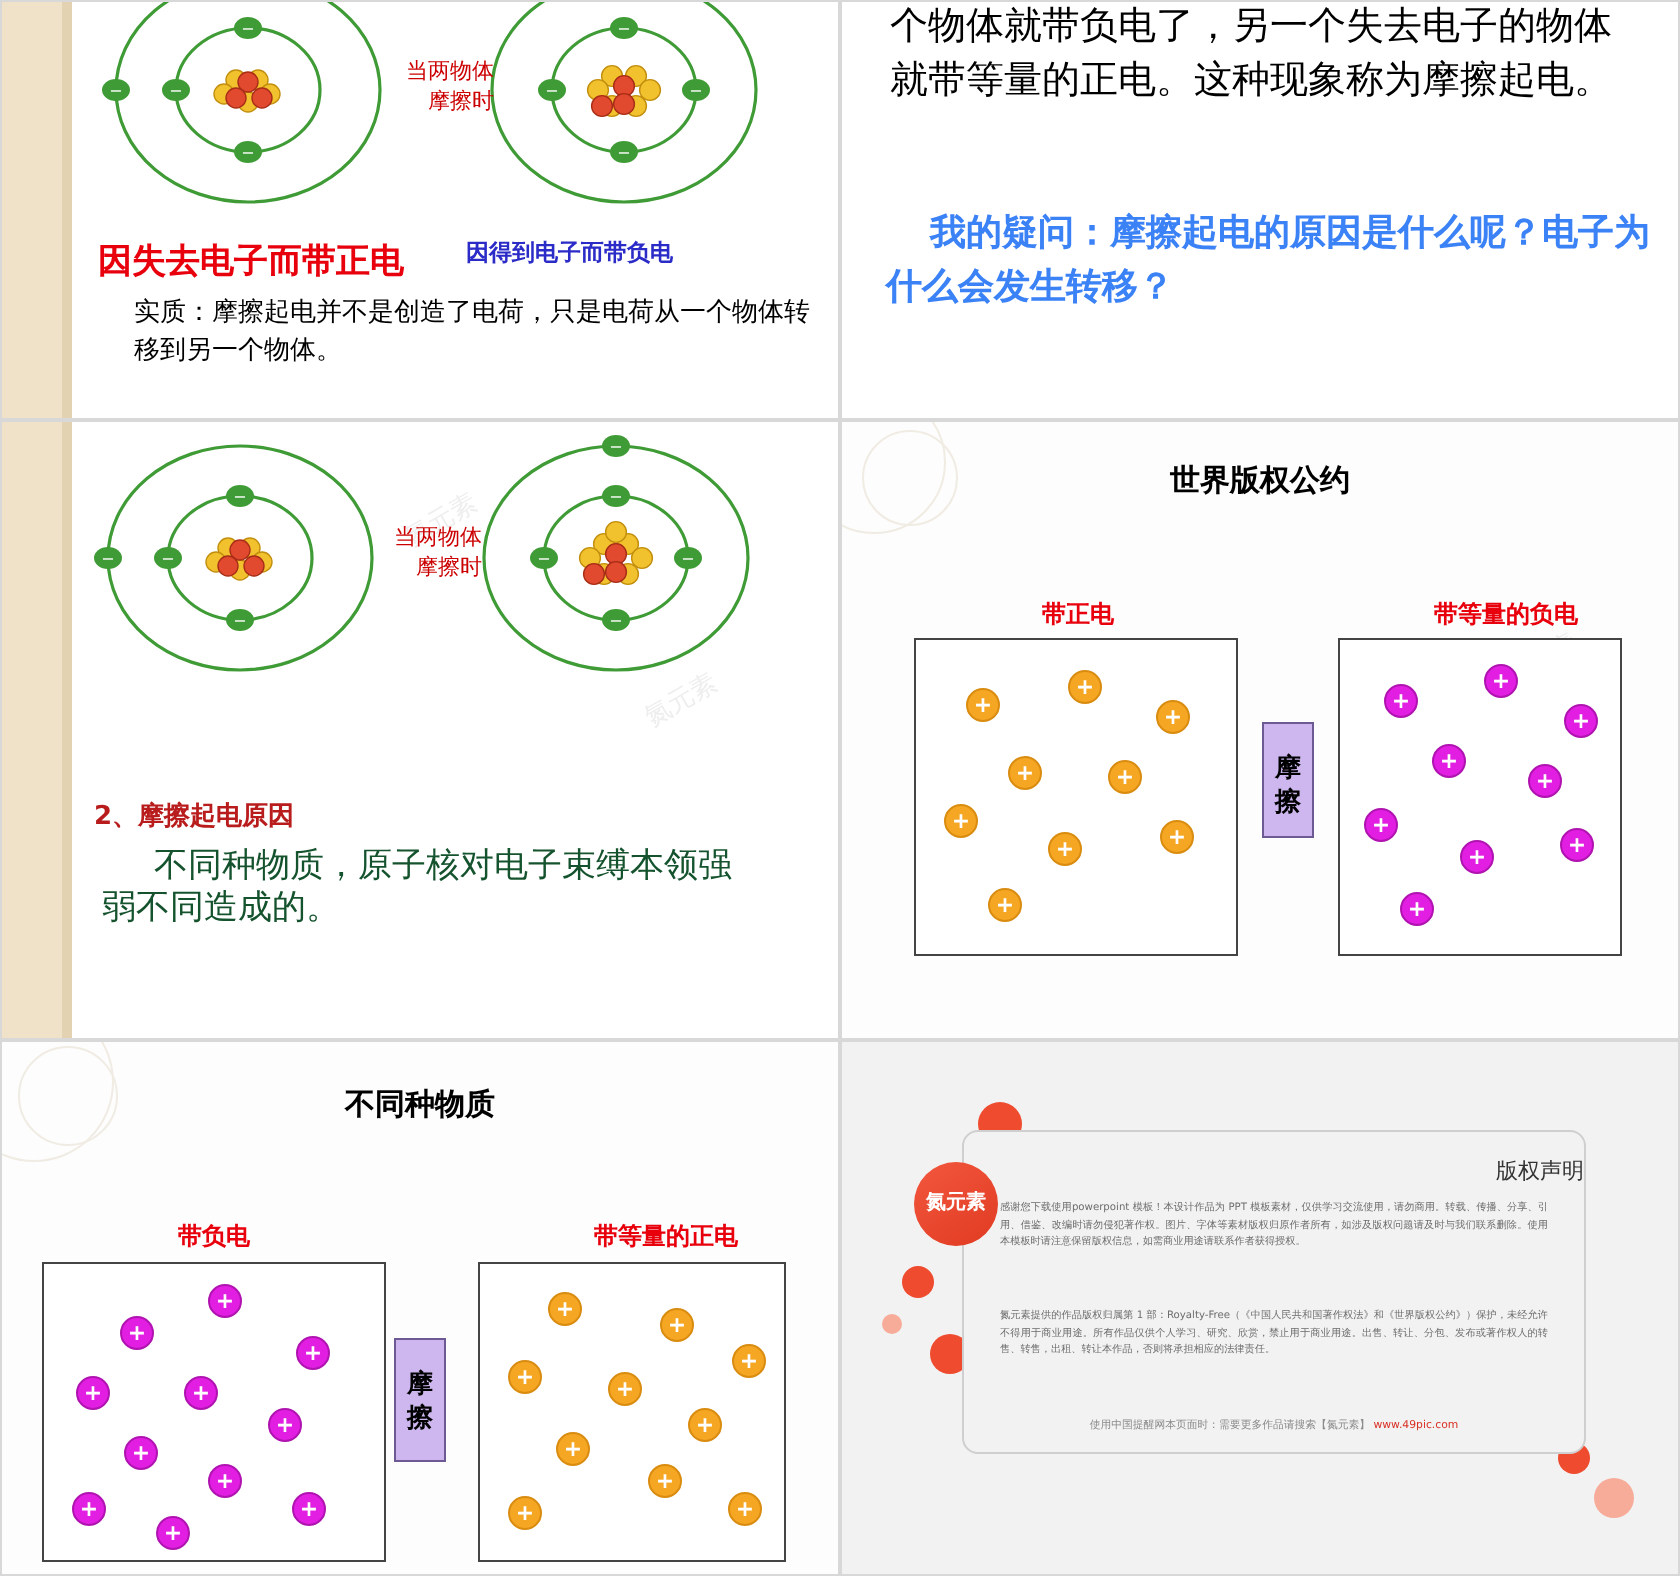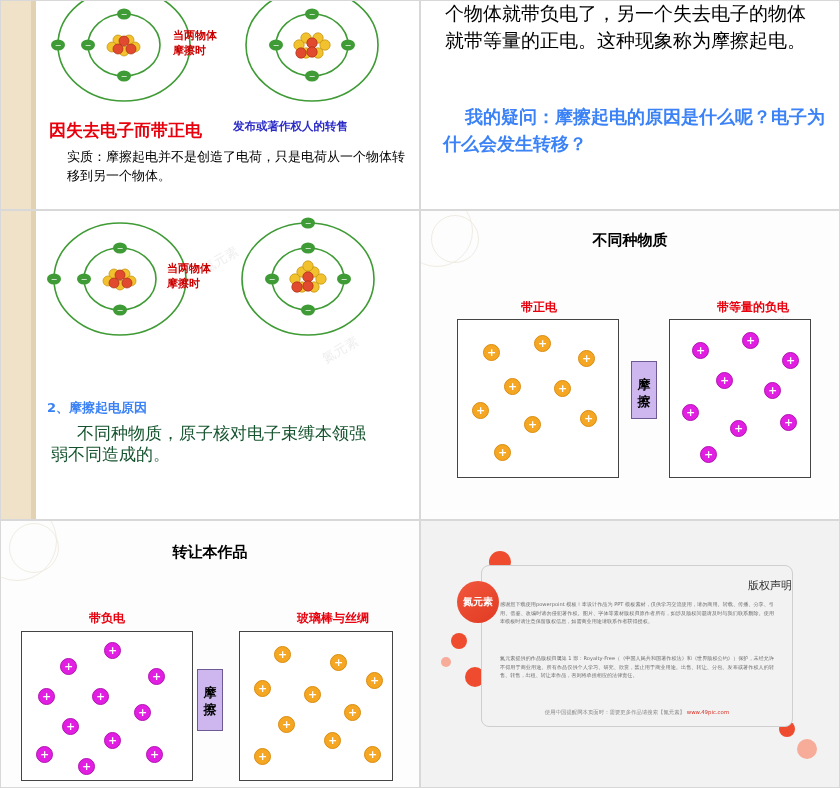--- a/index.html
+++ b/index.html
@@ -39,25 +39,25 @@
     position: absolute;
     left: 30px; top: 0; bottom: 0;
     width: 5px;
     background: #e2d2b2;
   }
   .atomwrap { position: absolute; }
   svg { display: block; }
 
   .lbl-mid {
     position: absolute;
-    font-weight: bold;
+    font-weight: normal;
     color: #cc0000;
     font-size: 11px;
     line-height: 15px;
-    text-align: left;
+    text-align: right;
   }
   .red-lbl {
     position: absolute;
     color: #e8000d;
     font-weight: bold;
     font-size: 17px;
   }
   .blue-lbl {
     position: absolute;
     color: #2b2bc8;
@@ -86,21 +86,21 @@
     font-family: "DejaVu Serif", "Liberation Serif", serif;
     font-size: 18px;
     line-height: 27px;
     font-weight: bold;
     color: #3b82f6;
   }
   
   .s3 { background: #ffffff; }
   .s3 .hdr {
     position: absolute;
-    color: #3b82f6;
+    color: #b91c1c;
     font-weight: bold;
     font-size: 13px;
   }
   .s3 .para {
     position: absolute;
     font-family: "DejaVu Serif", "Liberation Serif", serif;
     font-size: 17px;
     line-height: 21px;
     color: #14532d;
   }
@@ -300,21 +300,21 @@
         </g>
       </svg>
     </div>
 
     <div class="lbl-mid" style="left:172px; top:27px; width:74px;">
       <div>当两物体</div>
       <div>摩擦时</div>
     </div>
 
     <div class="red-lbl" style="left:48px; top:118px;">因失去电子而带正电</div>
-    <div class="blue-lbl" style="left:232px; top:118px; color:#2b2bc8;">发布或著作权人的转售</div>
+    <div class="blue-lbl" style="left:232px; top:118px; color:#2b2bc8;">因得到电子而带负电</div>
 
     <div class="body-text" style="left:56px; top:146px; width:340px;">实质：摩擦起电并不是创造了电荷，只是电荷从一个物体转移到另一个物体。</div>
   </div>
 
   <div class="slide s2">
     <div class="txt" style="left:24px; top:-28px; width:378px;">的电子转移到另一个物体上，得到电子的那个物体就带负电了，另一个失去电子的物体就带等量的正电。这种现象称为摩擦起电。</div>
     <div class="q" style="left:22px; top:102px; width:385px; text-indent:22px;">我的疑问：摩擦起电的原因是什么呢？电子为什么会发生转移？</div>
   </div>
 
   <div class="slide s3">
@@ -393,21 +393,21 @@
 
     <div class="hdr" style="left:46px; top:188px;">2、摩擦起电原因</div>
     <div class="para" style="left:50px; top:212px; width:330px; text-indent:26px;">不同种物质，原子核对电子束缚本领强弱不同造成的。</div>
   </div>
 
   <div class="slide sc">
     <div class="circ-deco" style="left:-20px; top:-16px; width:70px; height:70px;"></div>
     <div class="circ-deco" style="left:10px; top:4px; width:46px; height:46px;"></div>
     <div class="wm" style="left:330px; top:110px;">氮元素</div>
 
-    <div class="sc-title" style="top:20px;">不同种物质</div>
+    <div class="sc-title" style="top:20px;">世界版权公约</div>
 
     <div class="tagbox" style="left:36px; top:85px;">玻璃棒</div>
     <div class="tagred" style="left:100px; top:88px;">带正电</div>
 
     <div class="tagbox" style="left:248px; top:85px;">丝绸</div>
     <div class="tagred" style="left:296px; top:88px;">带等量的负电</div>
 
     <div class="chargebox" style="left:36px; top:108px; width:160px; height:157px;">
       <div class="chip plus" style="left:25px; top:24px;">+</div>
       <div class="chip plus" style="left:76px; top:15px;">+</div>
@@ -435,27 +435,27 @@
       <div class="chip minus" style="left:60px; top:100px;">+</div>
       <div class="chip minus" style="left:110px; top:94px;">+</div>
       <div class="chip minus" style="left:30px; top:126px;">+</div>
     </div>
   </div>
 
   <div class="slide sc">
     <div class="circ-deco" style="left:-24px; top:-20px; width:78px; height:78px;"></div>
     <div class="circ-deco" style="left:8px; top:2px; width:48px; height:48px;"></div>
 
-    <div class="sc-title" style="top:22px;">转让本作品</div>
+    <div class="sc-title" style="top:22px;">不同种物质</div>
 
     <div class="tagbox" style="left:24px; top:86px;">橡胶棒</div>
     <div class="tagred" style="left:88px; top:89px;">带负电</div>
 
     <div class="tagbox" style="left:244px; top:98px;">毛皮</div>
-    <div class="tagred" style="left:296px; top:89px;">玻璃棒与丝绸</div>
+    <div class="tagred" style="left:296px; top:89px;">带等量的正电</div>
 
     <div class="chargebox" style="left:20px; top:110px; width:170px; height:148px;">
       <div class="chip minus" style="left:82px; top:10px;">+</div>
       <div class="chip minus" style="left:38px; top:26px;">+</div>
       <div class="chip minus" style="left:126px; top:36px;">+</div>
       <div class="chip minus" style="left:16px; top:56px;">+</div>
       <div class="chip minus" style="left:70px; top:56px;">+</div>
       <div class="chip minus" style="left:112px; top:72px;">+</div>
       <div class="chip minus" style="left:40px; top:86px;">+</div>
       <div class="chip minus" style="left:82px; top:100px;">+</div>

